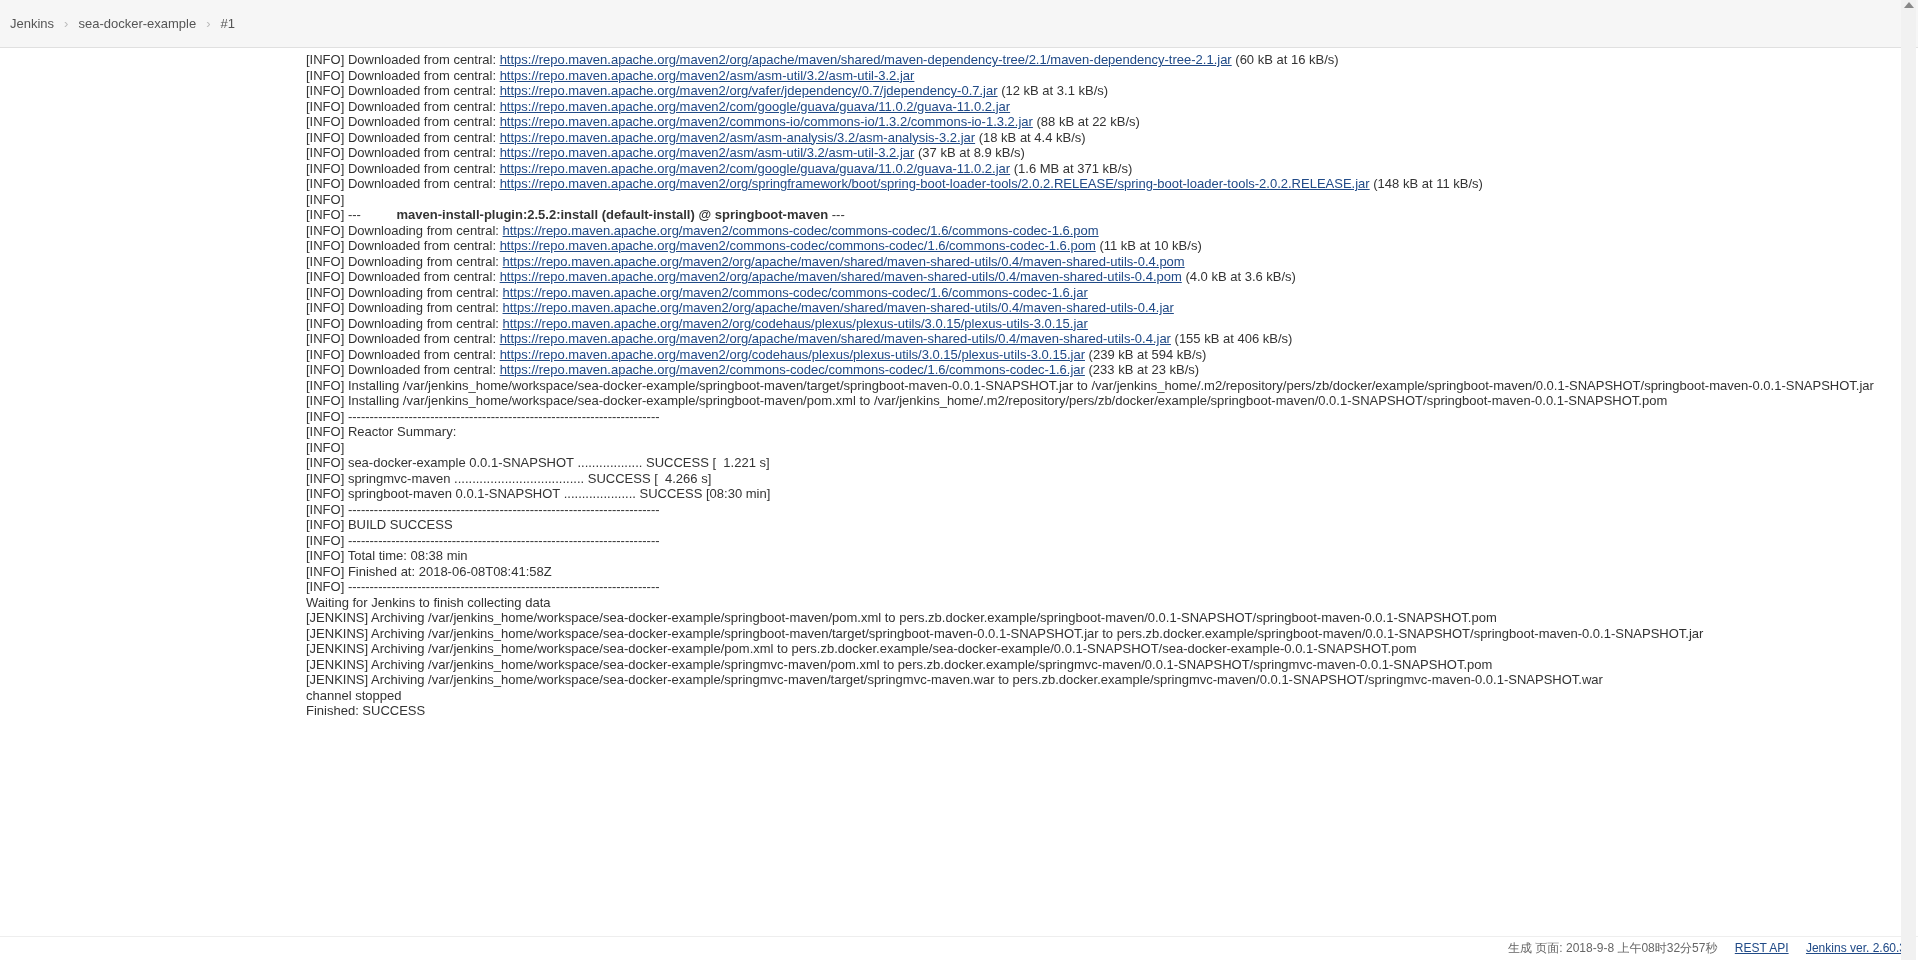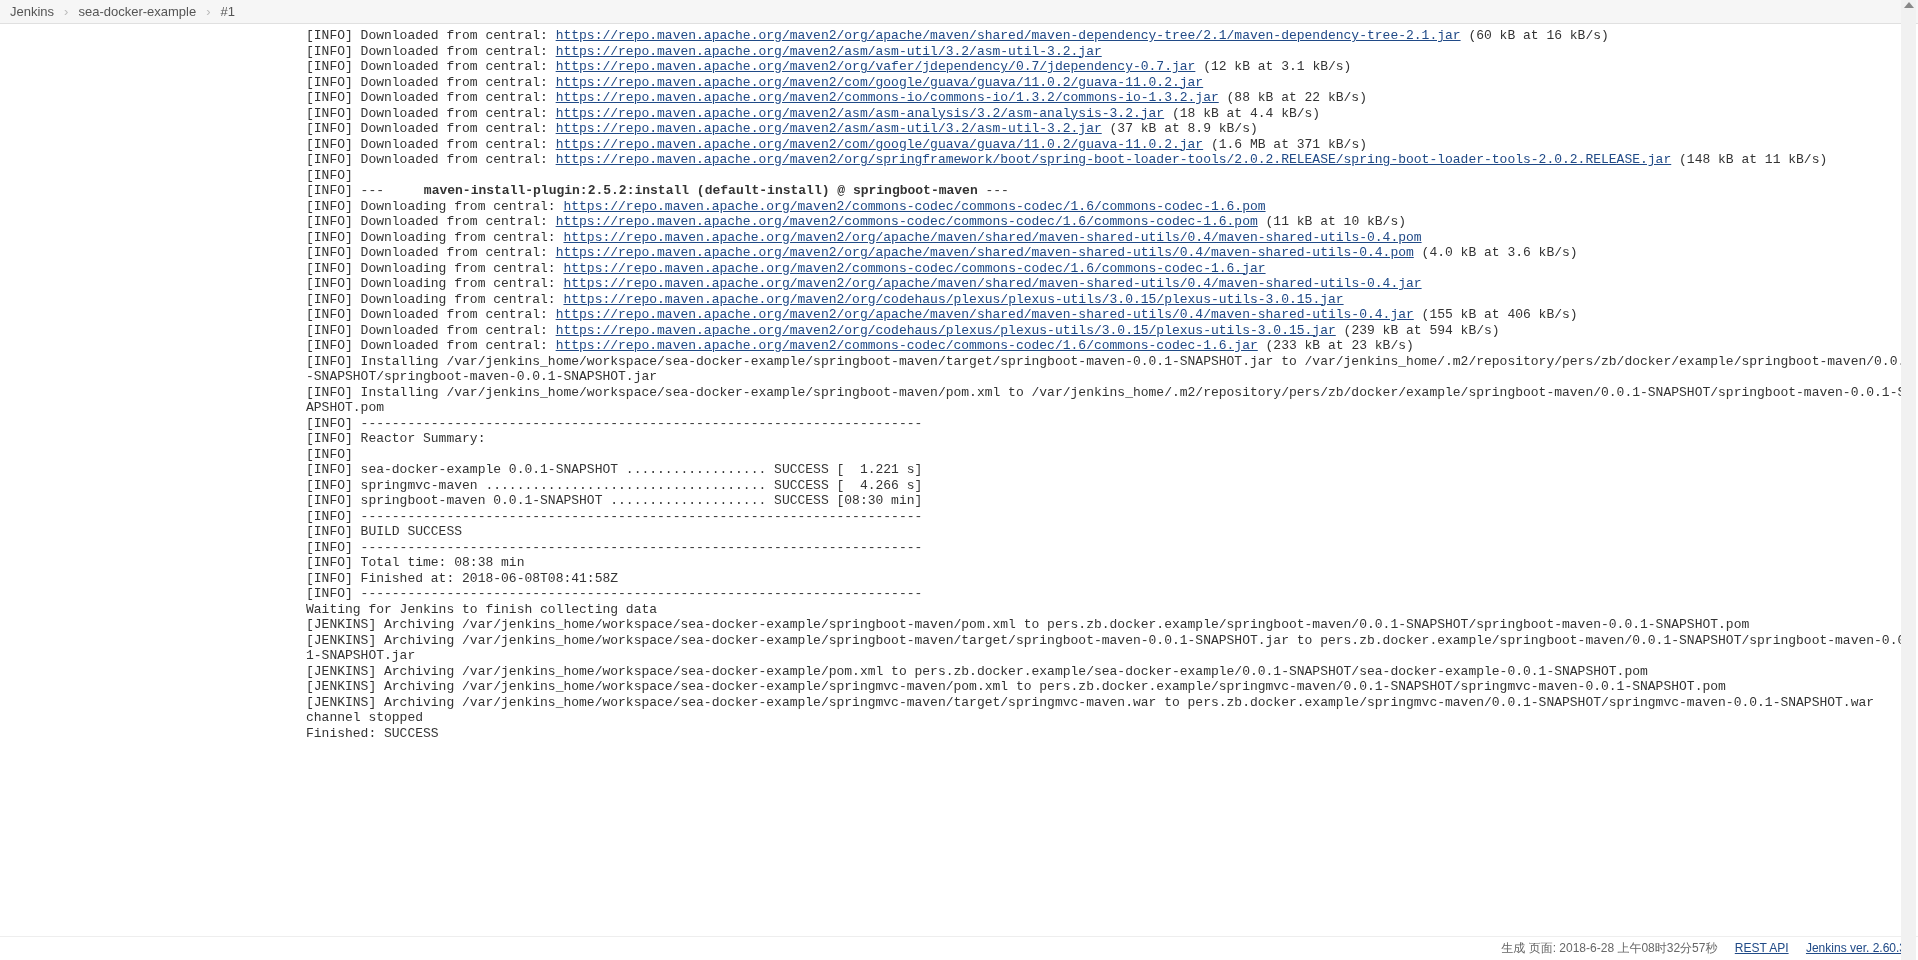--- a/index.html
+++ b/index.html
@@ -1,37 +1,37 @@
 <!DOCTYPE html>
 <html><head>
 <meta charset="utf-8">
 <style>
 * { margin:0; padding:0; box-sizing:border-box; }
 body { font-family: Helvetica, Arial, sans-serif; font-size:13px; background:#fff; }
-.breadcrumb{ background:#f6f6f6; border-bottom:1px solid #e0e0e0; padding:4px 10px; font-size:13px; color:#555; }
+.breadcrumb{ background:#f6f6f6; border-bottom:1px solid #e0e0e0; padding:16px 10px; font-size:13px; color:#555; }
 .breadcrumb a{ color:#555; text-decoration:none; }
 .breadcrumb .sep{ margin:0 10px; color:#bbb; }
-.main{ padding:4px 4px 20px 306px; font-family:Liberation Mono, monospace; font-size:13px; line-height:15.5px; color:#333; white-space:pre-wrap; word-break:break-all;}
+.main{ padding:4px 4px 20px 306px; font-family:Liberation Sans, sans-serif; font-size:13px; line-height:15.5px; color:#333; white-space:pre-wrap; word-break:break-all;}
 .main a.url{ color:#204A87; text-decoration:underline; }
 .main b{ font-weight:bold;margin-left:32px; }
 .footer{ position:fixed; bottom:0; right:0; left:0; background:#fff; border-top:1px solid #eee; padding:3px 12px; font-size:12px; text-align:right; color:#666;}
 .footer a{ color:#204A87; text-decoration:underline; margin-left:14px;}
 .scroll-up{position:fixed;top:0;right:2px;bottom:0;width:15px;background:#f1f1f1;}
 .scroll-up .arrow{position:absolute;top:2px;left:3px;width:0;height:0;border-left:5px solid transparent;border-right:5px solid transparent;border-bottom:6px solid #888;}
 </style>
 </head>
 <body>
 
 <div class="breadcrumb">
  <a href="#">Jenkins</a><span class="sep">›</span><a href="#">sea-docker-example</a><span class="sep">›</span><a href="#">#1</a>
 </div>
 
 <pre class="main" id="log"><div>[INFO] Downloaded from central: <a class="url" href="#">https://repo.maven.apache.org/maven2/org/apache/maven/shared/maven-dependency-tree/2.1/maven-dependency-tree-2.1.jar</a> (60 kB at 16 kB/s)</div><div>[INFO] Downloaded from central: <a class="url" href="#">https://repo.maven.apache.org/maven2/asm/asm-util/3.2/asm-util-3.2.jar</a></div><div>[INFO] Downloaded from central: <a class="url" href="#">https://repo.maven.apache.org/maven2/org/vafer/jdependency/0.7/jdependency-0.7.jar</a> (12 kB at 3.1 kB/s)</div><div>[INFO] Downloaded from central: <a class="url" href="#">https://repo.maven.apache.org/maven2/com/google/guava/guava/11.0.2/guava-11.0.2.jar</a></div><div>[INFO] Downloaded from central: <a class="url" href="#">https://repo.maven.apache.org/maven2/commons-io/commons-io/1.3.2/commons-io-1.3.2.jar</a> (88 kB at 22 kB/s)</div><div>[INFO] Downloaded from central: <a class="url" href="#">https://repo.maven.apache.org/maven2/asm/asm-analysis/3.2/asm-analysis-3.2.jar</a> (18 kB at 4.4 kB/s)</div><div>[INFO] Downloaded from central: <a class="url" href="#">https://repo.maven.apache.org/maven2/asm/asm-util/3.2/asm-util-3.2.jar</a> (37 kB at 8.9 kB/s)</div><div>[INFO] Downloaded from central: <a class="url" href="#">https://repo.maven.apache.org/maven2/com/google/guava/guava/11.0.2/guava-11.0.2.jar</a> (1.6 MB at 371 kB/s)</div><div>[INFO] Downloaded from central: <a class="url" href="#">https://repo.maven.apache.org/maven2/org/springframework/boot/spring-boot-loader-tools/2.0.2.RELEASE/spring-boot-loader-tools-2.0.2.RELEASE.jar</a> (148 kB at 11 kB/s)</div><div>[INFO] </div><div>[INFO] --- <b>maven-install-plugin:2.5.2:install (default-install) @ springboot-maven</b> ---</div><div>[INFO] Downloading from central: <a class="url" href="#">https://repo.maven.apache.org/maven2/commons-codec/commons-codec/1.6/commons-codec-1.6.pom</a></div><div>[INFO] Downloaded from central: <a class="url" href="#">https://repo.maven.apache.org/maven2/commons-codec/commons-codec/1.6/commons-codec-1.6.pom</a> (11 kB at 10 kB/s)</div><div>[INFO] Downloading from central: <a class="url" href="#">https://repo.maven.apache.org/maven2/org/apache/maven/shared/maven-shared-utils/0.4/maven-shared-utils-0.4.pom</a></div><div>[INFO] Downloaded from central: <a class="url" href="#">https://repo.maven.apache.org/maven2/org/apache/maven/shared/maven-shared-utils/0.4/maven-shared-utils-0.4.pom</a> (4.0 kB at 3.6 kB/s)</div><div>[INFO] Downloading from central: <a class="url" href="#">https://repo.maven.apache.org/maven2/commons-codec/commons-codec/1.6/commons-codec-1.6.jar</a></div><div>[INFO] Downloading from central: <a class="url" href="#">https://repo.maven.apache.org/maven2/org/apache/maven/shared/maven-shared-utils/0.4/maven-shared-utils-0.4.jar</a></div><div>[INFO] Downloading from central: <a class="url" href="#">https://repo.maven.apache.org/maven2/org/codehaus/plexus/plexus-utils/3.0.15/plexus-utils-3.0.15.jar</a></div><div>[INFO] Downloaded from central: <a class="url" href="#">https://repo.maven.apache.org/maven2/org/apache/maven/shared/maven-shared-utils/0.4/maven-shared-utils-0.4.jar</a> (155 kB at 406 kB/s)</div><div>[INFO] Downloaded from central: <a class="url" href="#">https://repo.maven.apache.org/maven2/org/codehaus/plexus/plexus-utils/3.0.15/plexus-utils-3.0.15.jar</a> (239 kB at 594 kB/s)</div><div>[INFO] Downloaded from central: <a class="url" href="#">https://repo.maven.apache.org/maven2/commons-codec/commons-codec/1.6/commons-codec-1.6.jar</a> (233 kB at 23 kB/s)</div><div>[INFO] Installing /var/jenkins_home/workspace/sea-docker-example/springboot-maven/target/springboot-maven-0.0.1-SNAPSHOT.jar to /var/jenkins_home/.m2/repository/pers/zb/docker/example/springboot-maven/0.0.1-SNAPSHOT/springboot-maven-0.0.1-SNAPSHOT.jar</div><div>[INFO] Installing /var/jenkins_home/workspace/sea-docker-example/springboot-maven/pom.xml to /var/jenkins_home/.m2/repository/pers/zb/docker/example/springboot-maven/0.0.1-SNAPSHOT/springboot-maven-0.0.1-SNAPSHOT.pom</div><div>[INFO] ------------------------------------------------------------------------</div><div>[INFO] Reactor Summary:</div><div>[INFO] </div><div>[INFO] sea-docker-example 0.0.1-SNAPSHOT .................. SUCCESS [  1.221 s]</div><div>[INFO] springmvc-maven .................................... SUCCESS [  4.266 s]</div><div>[INFO] springboot-maven 0.0.1-SNAPSHOT .................... SUCCESS [08:30 min]</div><div>[INFO] ------------------------------------------------------------------------</div><div>[INFO] BUILD SUCCESS</div><div>[INFO] ------------------------------------------------------------------------</div><div>[INFO] Total time: 08:38 min</div><div>[INFO] Finished at: 2018-06-08T08:41:58Z</div><div>[INFO] ------------------------------------------------------------------------</div><div>Waiting for Jenkins to finish collecting data</div><div>[JENKINS] Archiving /var/jenkins_home/workspace/sea-docker-example/springboot-maven/pom.xml to pers.zb.docker.example/springboot-maven/0.0.1-SNAPSHOT/springboot-maven-0.0.1-SNAPSHOT.pom</div><div>[JENKINS] Archiving /var/jenkins_home/workspace/sea-docker-example/springboot-maven/target/springboot-maven-0.0.1-SNAPSHOT.jar to pers.zb.docker.example/springboot-maven/0.0.1-SNAPSHOT/springboot-maven-0.0.1-SNAPSHOT.jar</div><div>[JENKINS] Archiving /var/jenkins_home/workspace/sea-docker-example/pom.xml to pers.zb.docker.example/sea-docker-example/0.0.1-SNAPSHOT/sea-docker-example-0.0.1-SNAPSHOT.pom</div><div>[JENKINS] Archiving /var/jenkins_home/workspace/sea-docker-example/springmvc-maven/pom.xml to pers.zb.docker.example/springmvc-maven/0.0.1-SNAPSHOT/springmvc-maven-0.0.1-SNAPSHOT.pom</div><div>[JENKINS] Archiving /var/jenkins_home/workspace/sea-docker-example/springmvc-maven/target/springmvc-maven.war to pers.zb.docker.example/springmvc-maven/0.0.1-SNAPSHOT/springmvc-maven-0.0.1-SNAPSHOT.war</div><div>channel stopped</div><div>Finished: SUCCESS</div></pre>
 
 <div class="footer">
- <span>生成 页面: 2018-6-28 上午08时32分57秒</span>
+ <span>生成 页面: 2018-9-8 上午08时32分57秒</span>
  <a href="#">REST API</a>
  <a href="#">Jenkins ver. 2.60.3</a>
 </div>
 
 <div class="scroll-up">
     <div class="arrow"></div>
   </div>
 
 </body></html>

